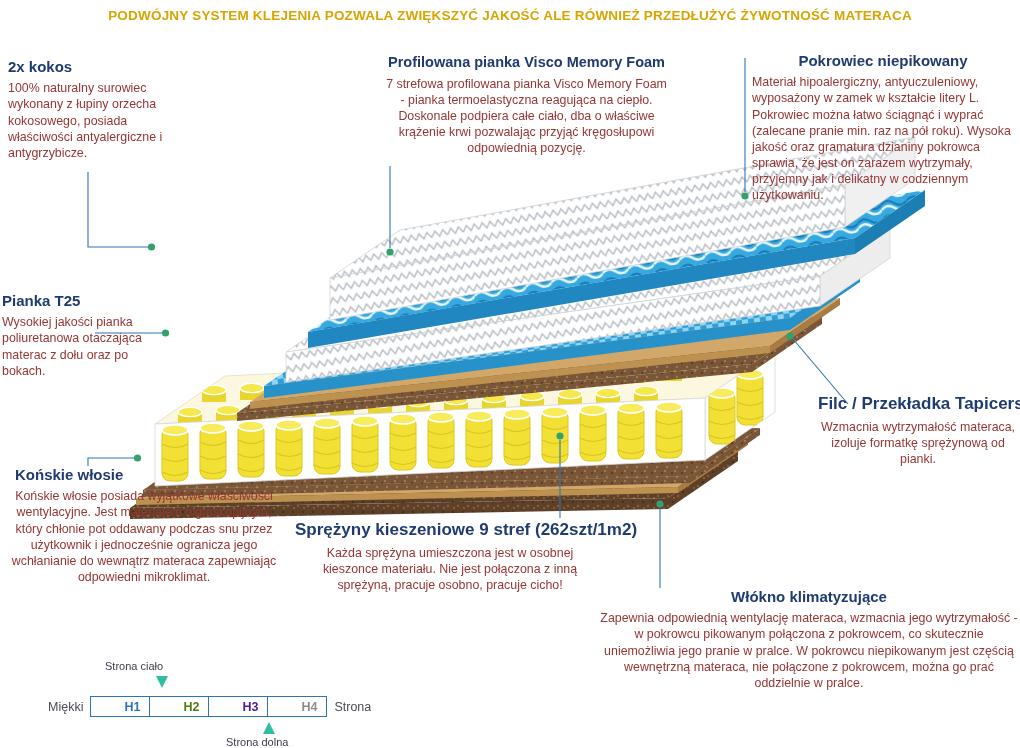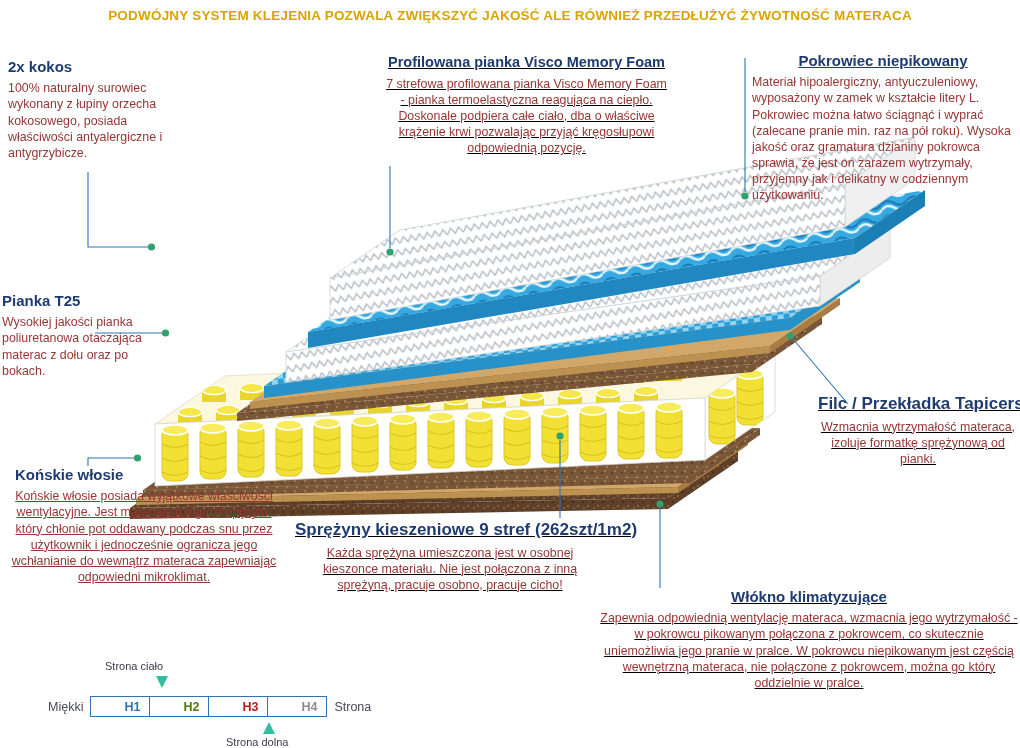--- a/index.html
+++ b/index.html
@@ -10,21 +10,21 @@
   }
   .header-title{
     position:absolute; top:8px; left:0; width:100%; text-align:center;
     font-size:13.5px; font-weight:bold; letter-spacing:.2px;
     color:var(--accent_orange);
   }
   svg.scene{ position:absolute; left:0; top:0; z-index:1; }
   .ann{ position:absolute; z-index:2; }
   .ann-title{ color:var(--heading_navy); font-size:15px; font-weight:bold; line-height:1.15; }
   .ann-body{ color:var(--body_red); font-size:12.4px; line-height:1.3; margin-top:5px; }
-  .center{ text-align:center;text-decoration:underline; }
+  .center{ text-align:center; }
   .nowrap{ white-space:nowrap; }
   .small-title{ font-size:17px; }
   .mid-title{ font-size:14.5px; }
   
   .scale{ position:absolute; left:48px; top:660px; width:330px; height:88px; z-index:2; }
   .side-label{ position:absolute; font-size:11px; color:#3c3c4e; }
   .arrow-down{ position:absolute; width:0; height:0;
     border-left:6px solid transparent; border-right:6px solid transparent;
     border-top:12px solid var(--teal); }
   .arrow-up{ position:absolute; width:0; height:0;
@@ -245,36 +245,36 @@
     <div class="ann-body" style="width:280px; margin-left:15px;text-align:center;">Każda sprężyna umieszczona jest w osobnej kieszonce materiału. Nie jest połączona z inną sprężyną, pracuje osobno, pracuje cicho!</div>
   </div>
 
   <div class="ann center" style="left:818px; top:394px; width:200px;">
     <div class="ann-title small-title nowrap">Filc / Przekładka Tapicerska</div>
     <div class="ann-body">Wzmacnia wytrzymałość materaca, izoluje formatkę sprężynową od pianki.</div>
   </div>
 
   <div class="ann center" style="left:600px; top:588px; width:418px;">
     <div class="ann-title">Włókno klimatyzujące</div>
-    <div class="ann-body">Zapewnia odpowiednią wentylację materaca, wzmacnia jego wytrzymałość - w pokrowcu pikowanym połączona z pokrowcem, co skutecznie uniemożliwia jego pranie w pralce. W pokrowcu niepikowanym jest częścią wewnętrzną materaca, nie połączone z pokrowcem, można go który oddzielnie w pralce.</div>
+    <div class="ann-body">Zapewnia odpowiednią wentylację materaca, wzmacnia jego wytrzymałość - w pokrowcu pikowanym połączona z pokrowcem, co skutecznie uniemożliwia jego pranie w pralce. W pokrowcu niepikowanym jest częścią wewnętrzną materaca, nie połączone z pokrowcem, można go prać oddzielnie w pralce.</div>
   </div>
 
   <div class="scale">
     <div class="side-label" style="left:57px; top:0;">Strona ciało</div>
     <div class="arrow-down" style="left:108px; top:16px;"></div>
     <div class="scale-row">
       <span class="end-label left">Miękki</span>
       <div class="lvl">
         <span style="color: rgb(46, 116, 181);">H1</span>
       </div>
       <div class="lvl">
         <span style="color: #4d7c0f;">H2</span>
       </div>
       <div class="lvl">
-        <span style="color: #b91c1c;">H3</span>
+        <span style="color: #4c1d95;">H3</span>
       </div>
       <div class="lvl">
         <span style="color: rgb(140, 140, 140);">H4</span>
       </div>
       <span class="end-label right">Strona</span>
     </div>
     <div class="arrow-up" style="left:215px; top:62px;"></div>
     <div class="side-label" style="left:178px; top:76px;">Strona dolna</div>
   </div>
 

